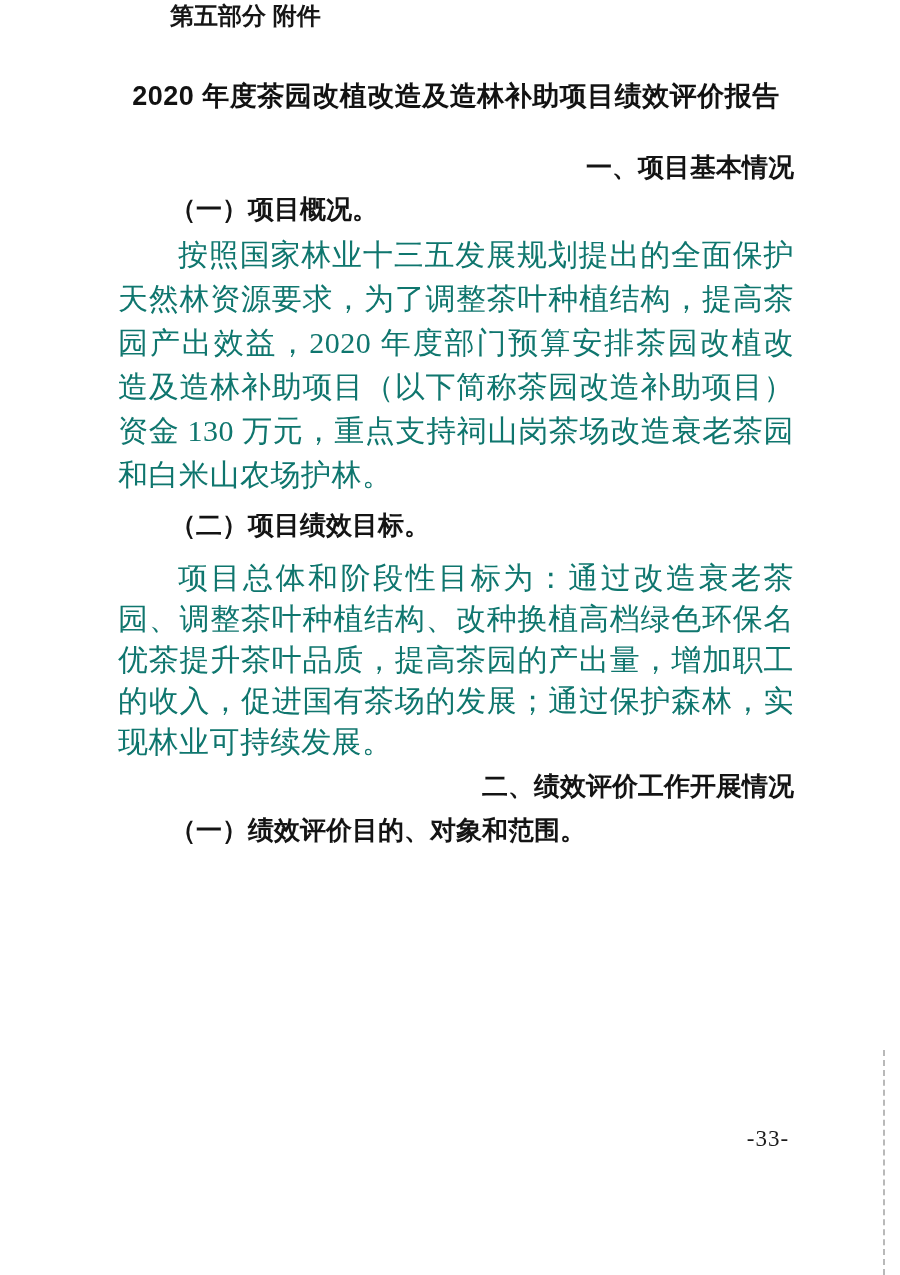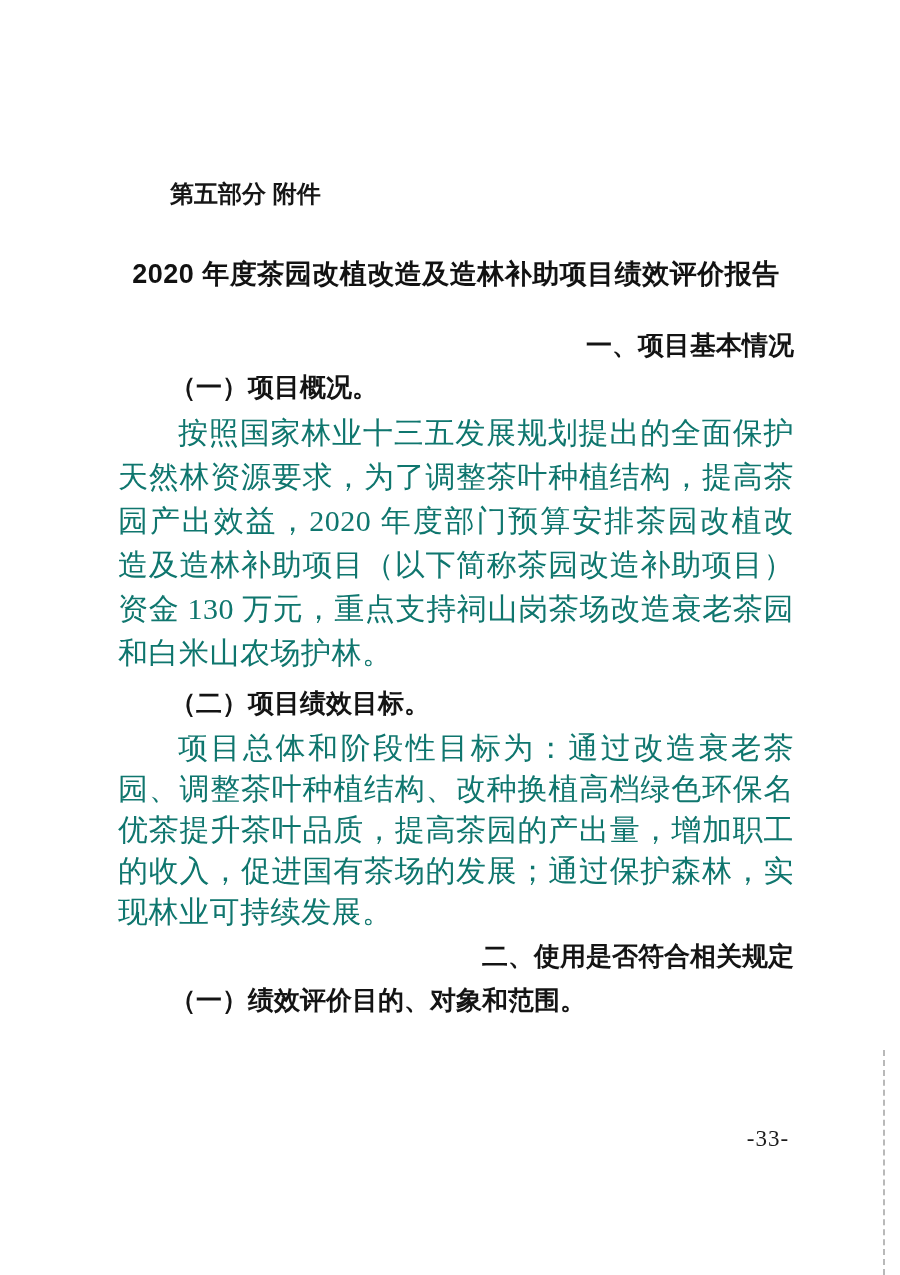--- a/index.html
+++ b/index.html
@@ -17,21 +17,20 @@
     font-family: "Liberation Serif", serif;
   }
   .content {
     position: absolute;
     left: 118px;
     top: 0;
     width: 676px;
   }
   .part-heading {
     margin: 0;
-    padding-top: 178px;
     padding-left: 52px;
     font-family: "Liberation Sans", sans-serif;
     font-weight: 700;
     font-size: 24px;
     line-height: 32px;
     color: #161616;
   }
   .report-title {
     margin: 46px 0 0 0;
     text-align: center;
@@ -64,21 +63,21 @@
     margin: 6px 0 0 0;
     font-size: 30px;
     line-height: 44px;
     letter-spacing: 0.5px;
     text-align: justify;
     text-indent: 2em;
     color: #0f766e;
   }
   .body-para.tight {
     line-height: 41px;
-    margin-top: 6px;
+    margin-top: 14px;
   }
   .sec-heading.second {
     margin-top: 8px;
   }
   .sub-heading.spaced {
     margin-top: 12px;
   }
   .page-number {
     position: absolute;
     top: 1126px;
@@ -112,21 +111,21 @@
     <div class="sec-heading">一、项目基本情况</div>
 
     <div class="sub-heading">（一）项目概况。</div>
 
     <p class="body-para">按照国家林业十三五发展规划提出的全面保护天然林资源要求，为了调整茶叶种植结构，提高茶园产出效益，2020 年度部门预算安排茶园改植改造及造林补助项目（以下简称茶园改造补助项目）资金 130 万元，重点支持祠山岗茶场改造衰老茶园和白米山农场护林。</p>
 
     <div class="sub-heading spaced">（二）项目绩效目标。</div>
 
     <p class="body-para tight">项目总体和阶段性目标为：通过改造衰老茶园、调整茶叶种植结构、改种换植高档绿色环保名优茶提升茶叶品质，提高茶园的产出量，增加职工的收入，促进国有茶场的发展；通过保护森林，实现林业可持续发展。</p>
 
-    <div class="sec-heading second">二、使用是否符合相关规定</div>
+    <div class="sec-heading second">二、绩效评价工作开展情况</div>
 
     <div class="sub-heading spaced">（一）绩效评价目的、对象和范围。</div>
 
 
   </div>
 
   <div class="page-number">-33-</div>
 
   <div class="scan-dashed-line"></div>
 </div>

